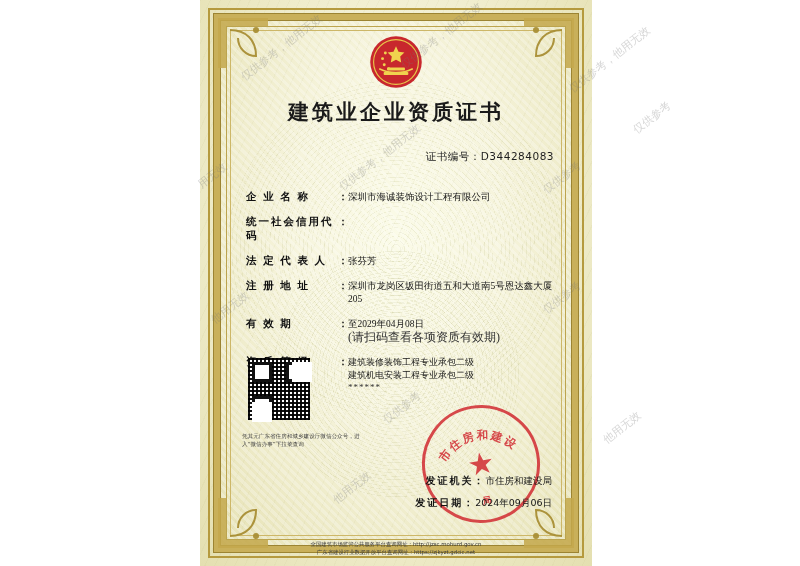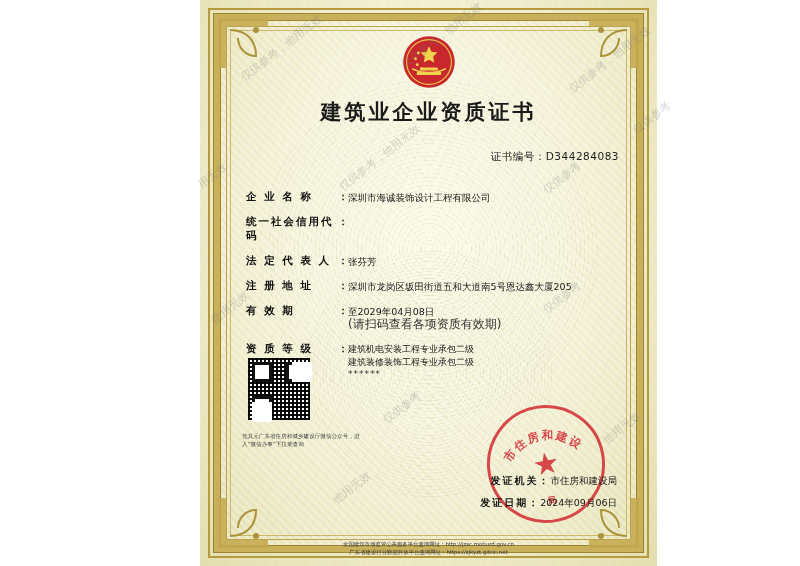--- a/index.html
+++ b/index.html
@@ -2,21 +2,21 @@
 <html><head>
 <meta charset="utf-8">
 <style>
   html,body{margin:0;padding:0;background:#fff;}
   body{width:800px;height:566px;overflow:hidden;font-family:"DejaVu Sans","Liberation Sans",sans-serif;}
 
   .page{position:relative;width:800px;height:566px;background:#ffffff;}
 
   
   .cert{
-    position:absolute;left:200px;top:0;width:457px;height:566px;
+    position:absolute;left:200px;top:0;width:392px;height:566px;
     background:
       radial-gradient(ellipse at 50% 42%, #fbfbe8 0%, #f6f4dc 38%, #efeccb 62%, #e9e5bc 82%, #e4dfb0 100%);
     overflow:hidden;
   }
 
   
   .rings{position:absolute;left:50%;top:44%;transform:translate(-50%,-50%);width:340px;height:340px;border-radius:50%;
     background:repeating-radial-gradient(circle at 50% 50%,
        rgba(160,160,90,0.16) 0px, rgba(160,160,90,0.16) 0.6px,
        rgba(255,255,255,0) 0.6px, rgba(255,255,255,0) 4.2px);
@@ -45,21 +45,21 @@
 
   
   .emblem{position:absolute;left:50%;top:34px;transform:translateX(-50%);width:56px;height:56px;}
 
   .title{position:absolute;left:0;right:0;top:98px;text-align:center;font-size:21px;font-weight:bold;
      letter-spacing:3px;color:#1a1a1a;font-family:"DejaVu Sans","Liberation Sans",sans-serif;}
 
   .certno{position:absolute;right:38px;top:150px;font-size:10.5px;color:#1d1d1d;letter-spacing:.5px;}
 
   
-  .fields{position:absolute;left:46px;top:190px;right:36px;}
+  .fields{position:absolute;left:46px;top:190px;right:36px;font-family:Liberation Serif, serif;}
   .row{display:flex;align-items:flex-start;margin-bottom:11px;font-size:10px;color:#141414;}
   .lab{width:92px;flex:0 0 92px;font-weight:bold;letter-spacing:2px;font-size:10.5px;color:#111;}
   .colon{width:10px;flex:0 0 10px;font-weight:bold;text-align:center;}
   .val{flex:1;font-size:9.5px;line-height:13px;color:#151515;padding-top:1px;}
   .sub{font-size:12px;color:#333;margin-top:0;}
   .qual div{font-size:9px;line-height:12.5px;}
   .stars{letter-spacing:1px;font-size:8px;color:#333;}
 
   
   .qr{position:absolute;left:48px;top:358px;width:62px;height:62px;
@@ -183,22 +183,22 @@
         <div class="val">
           <div>至2029年04月08日</div>
           <div class="sub">(请扫码查看各项资质有效期)</div>
         </div>
       </div>
 
       <div class="row">
         <div class="lab">资 质 等 级</div>
         <div class="colon">：</div>
         <div class="val qual">
+          <div>建筑装修装饰工程专业承包二级</div>
           <div>建筑机电安装工程专业承包二级</div>
-          <div>建筑装修装饰工程专业承包二级</div>
           <div class="stars">******</div>
         </div>
       </div>
 
     </div>
 
     <div class="qr">
       <div class="qr-b qr-b1"></div>
       <div class="qr-b qr-b2"></div>
       <div class="qr-b qr-b3"></div>

